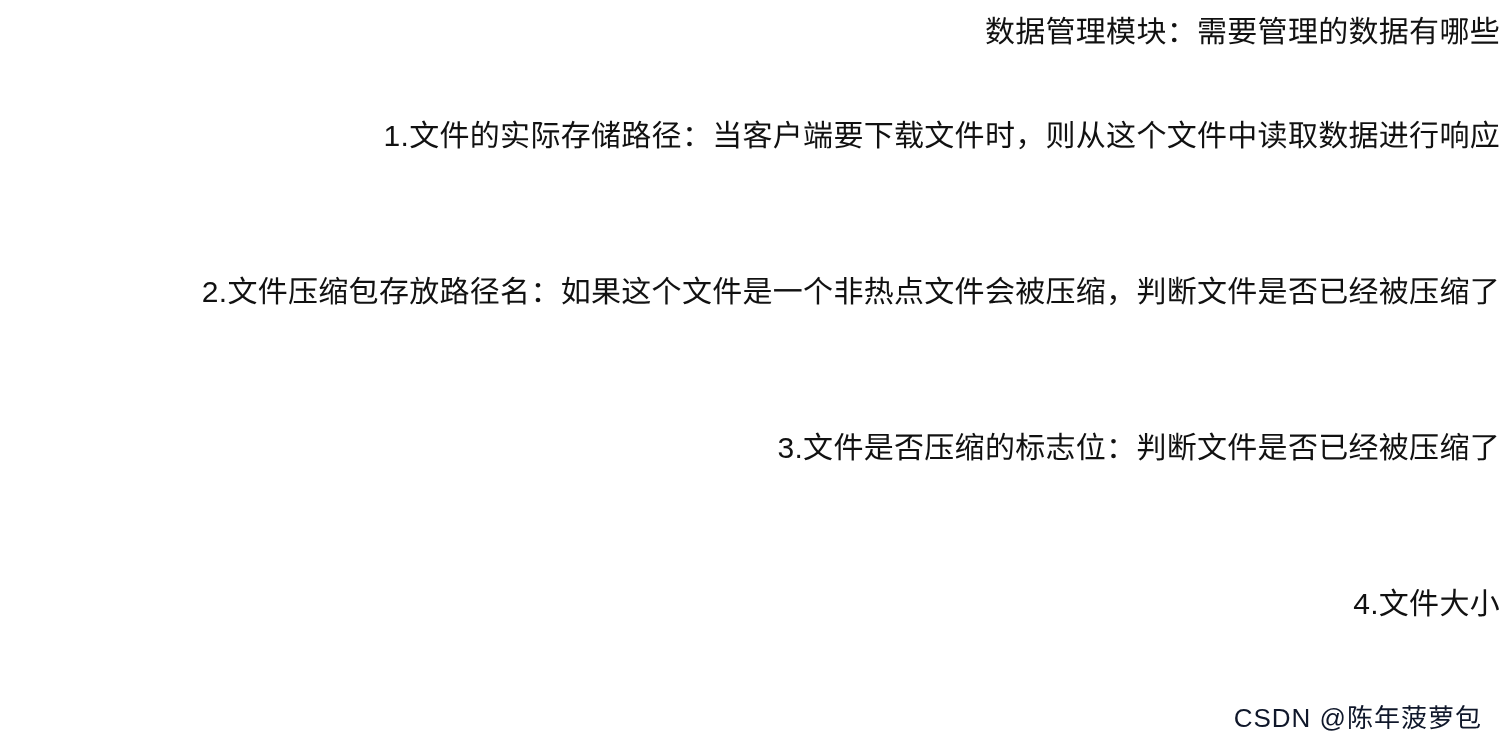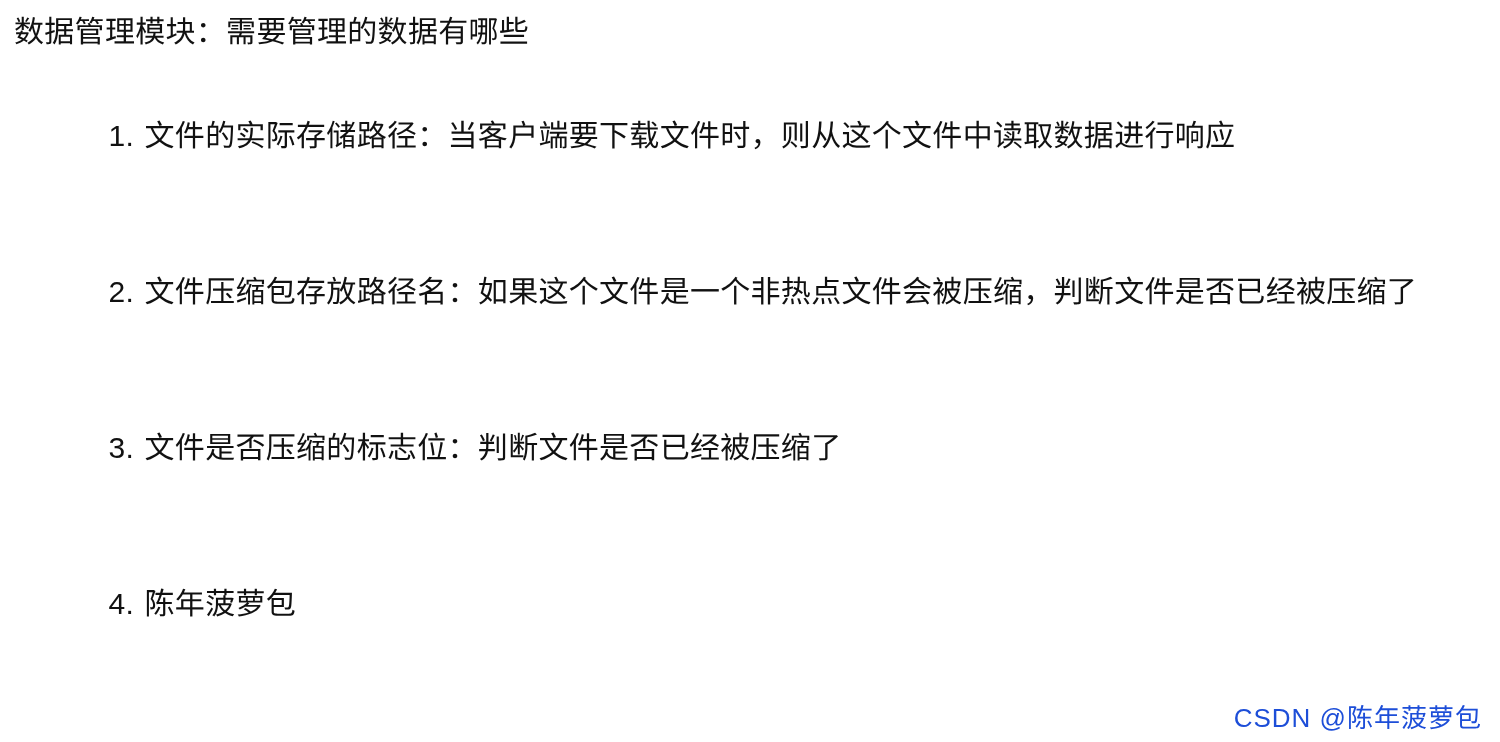--- a/index.html
+++ b/index.html
@@ -18,37 +18,38 @@
   .doc {
     padding: 6px 0 0 14px;
     box-sizing: border-box;
   }
   .line {
     font-size: 30px;
     line-height: 52px;
     white-space: pre;
     letter-spacing: 0.3px;
     color: #111111;
+    text-align: right;
   }
   .indent-0 { margin-left: 0px; }
   .indent-1 { margin-left: 58px; }
   .indent-2 { margin-left: 60px; }
   .indent-3 { margin-left: 175px; }
 
   .num {
     display: inline-block;
     min-width: 36px;
   }
 
   .watermark {
     position: absolute;
     right: 18px;
     bottom: 8px;
     font-size: 26px;
-    color: #1d4ed8;
+    color: #0f172a;
     letter-spacing: 1px;
     white-space: pre;
     font-family: "Liberation Sans", "DejaVu Sans", sans-serif;
   }
 </style>
 </head>
 <body>
 
 <div class="doc">
 
@@ -62,18 +63,18 @@
   <div class="line indent-2">
     <span class="num">2.</span><span>文件压缩包存放路径名：如果这个文件是一个非热点文件会被压缩，判断文件是否已经被压缩了</span>
   </div>
 
 
   <div class="line indent-2">
     <span class="num">3.</span><span>文件是否压缩的标志位：判断文件是否已经被压缩了</span>
   </div>
 
   <div class="line indent-2">
-    <span class="num">4.</span><span>陈年菠萝包</span>
+    <span class="num">4.</span><span>文件大小</span>
   </div>
 
 </div>
 
 <div class="watermark">CSDN @陈年菠萝包</div>
 
 </body></html>

